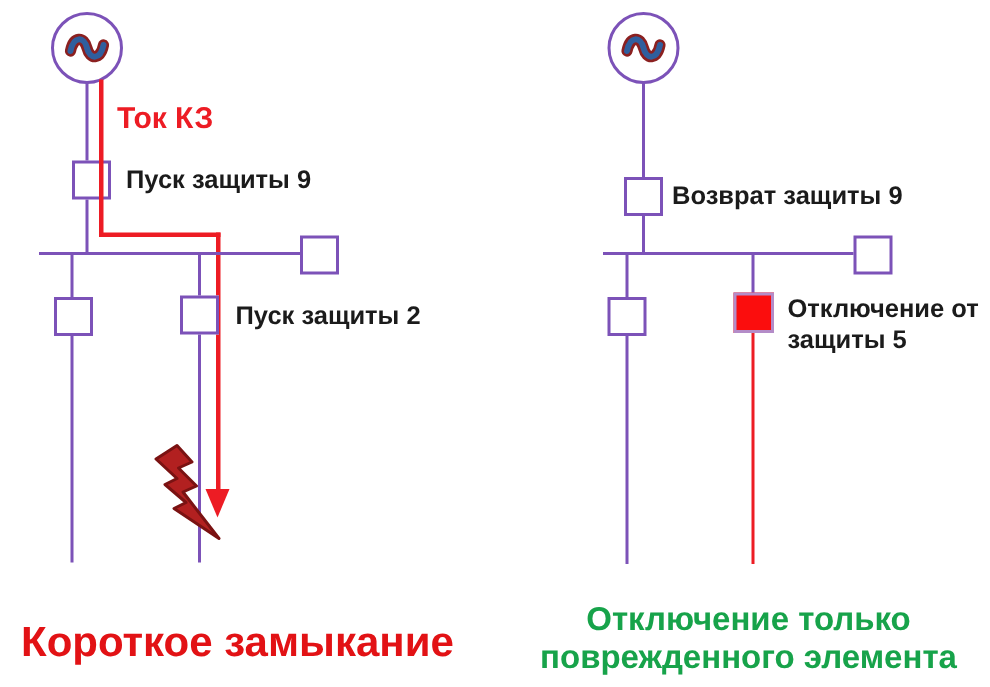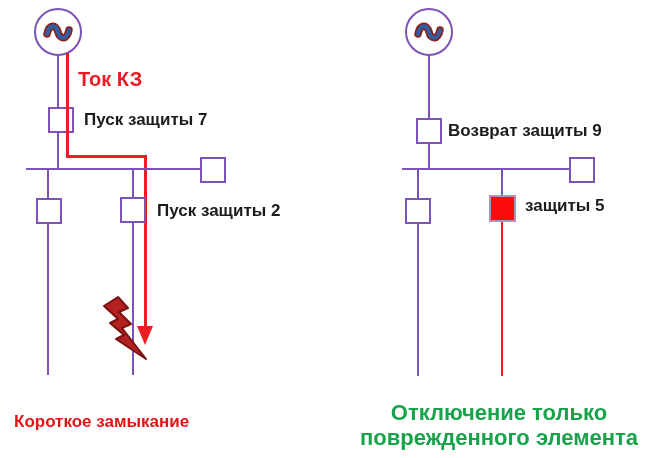--- a/index.html
+++ b/index.html
@@ -18,21 +18,21 @@
   .rline-thin{position:absolute;width:2px;background:#ED1C24;}
   
   .pbox{position:absolute;width:22px;height:22px;background:#ffffff;border:2px solid #7C52B8;}
   .rbox{position:absolute;width:23px;height:23px;background:#FB0D0D;border:2px solid #B48CC8;}
   
   .source{position:absolute;width:44px;height:44px;border:2px solid #7C52B8;border-radius:50%;
     background:#ffffff;display:flex;align-items:center;justify-content:center;}
   
   .lbl{position:absolute;font-weight:700;color:#1B1B1B;font-size:17px;line-height:21px;white-space:nowrap;}
   .lbl-red{position:absolute;font-weight:700;color:#ED1C24;font-size:20px;white-space:nowrap;}
-  .caption-red{position:absolute;font-weight:700;color:#E21215;font-size:17px;white-space:nowrap;}
+  .caption-red{position:absolute;font-weight:700;color:#E21215;font-size:28px;white-space:nowrap;}
   .caption-green{position:absolute;font-weight:700;color:#17A34A;font-size:22px;line-height:25px;
     text-align:center;width:330px;}
   
   .arrowhead{position:absolute;width:0;height:0;
     border-left:8px solid transparent;border-right:8px solid transparent;border-top:19px solid #ED1C24;}
 </style>
 </head>
 <body>
 
 <div id="canvas">
@@ -62,21 +62,21 @@
     <div class="pbox" style="left:36px;top:198px;"></div>
 
     <div class="pline-v" style="left:132px;top:168px;height:207px;"></div>
     <div class="pbox" style="left:120px;top:197px;"></div>
 
     <svg class="abs" style="left:92px;top:295px;" width="60" height="68" viewBox="0 0 60 68">
       <polygon points="12,11 26,2 36,13 27,17 39,29 30,33 54,64 24,44 32,40 18,28 26,24" fill="#B22020" stroke="#7A1212" stroke-width="2" stroke-linejoin="round"></polygon>
     </svg>
 
     <div class="lbl-red" style="left:78px;top:68px;">Ток КЗ</div>
-    <div class="lbl" style="left:84px;top:109px;">Пуск защиты 7</div>
+    <div class="lbl" style="left:84px;top:109px;">Пуск защиты 9</div>
     <div class="lbl" style="left:157px;top:200px;text-align:right;">Пуск защиты 2</div>
     <div class="caption-red" style="left:14px;top:412px;">Короткое замыкание</div>
   </div>
 
   <div>
 
     <div class="source" style="left:405px;top:8px;">
       <svg width="32" height="24" viewBox="0 0 32 24">
         <path d="M 5 14 C 7 4, 14 4, 16 12 C 18 20, 25 20, 27 10" fill="none" stroke="#8B2020" stroke-width="7.5" stroke-linecap="round"></path>
         <path d="M 5 14 C 7 4, 14 4, 16 12 C 18 20, 25 20, 27 10" fill="none" stroke="#2F5F9E" stroke-width="4" stroke-linecap="round"></path>
@@ -92,20 +92,21 @@
 
     <div class="pline-v" style="left:417px;top:168px;height:208px;"></div>
     <div class="pbox" style="left:405px;top:198px;"></div>
 
     <div class="pline-v" style="left:501px;top:168px;height:28px;"></div>
     <div class="rbox" style="left:489px;top:195px;"></div>
     <div class="rline-thin" style="left:501px;top:222px;height:154px;"></div>
 
     <div class="lbl" style="left:448px;top:120px;">Возврат защиты 9</div>
     <div class="lbl" style="left:525px;top:195px;">
+      <span style="display:block;">Отключение от</span>
       <span style="display:block;">защиты 5</span>
     </div>
     <div class="caption-green" style="left:334px;top:400px;">
       <span style="display:block;">Отключение только</span>
       <span style="display:block;">поврежденного элемента</span>
     </div>
   </div>
 
 </div>
 

